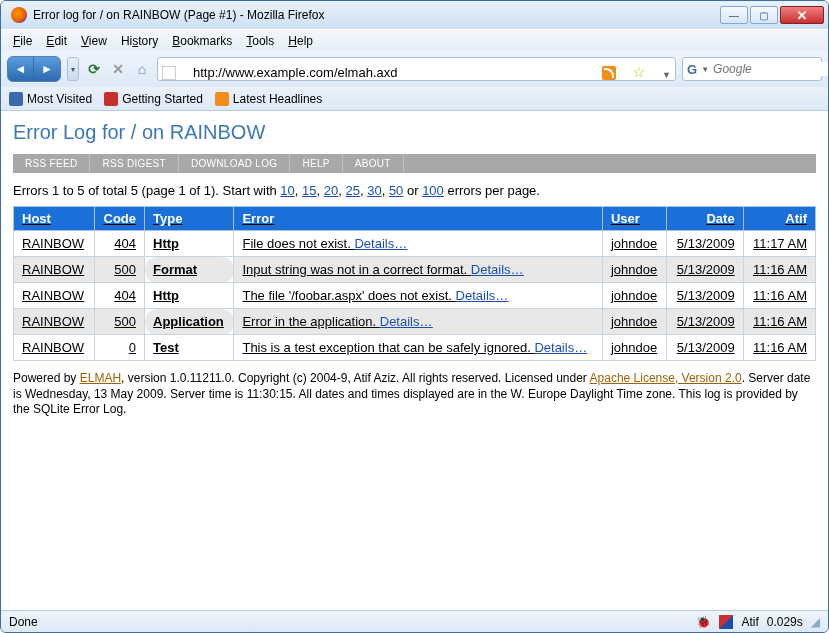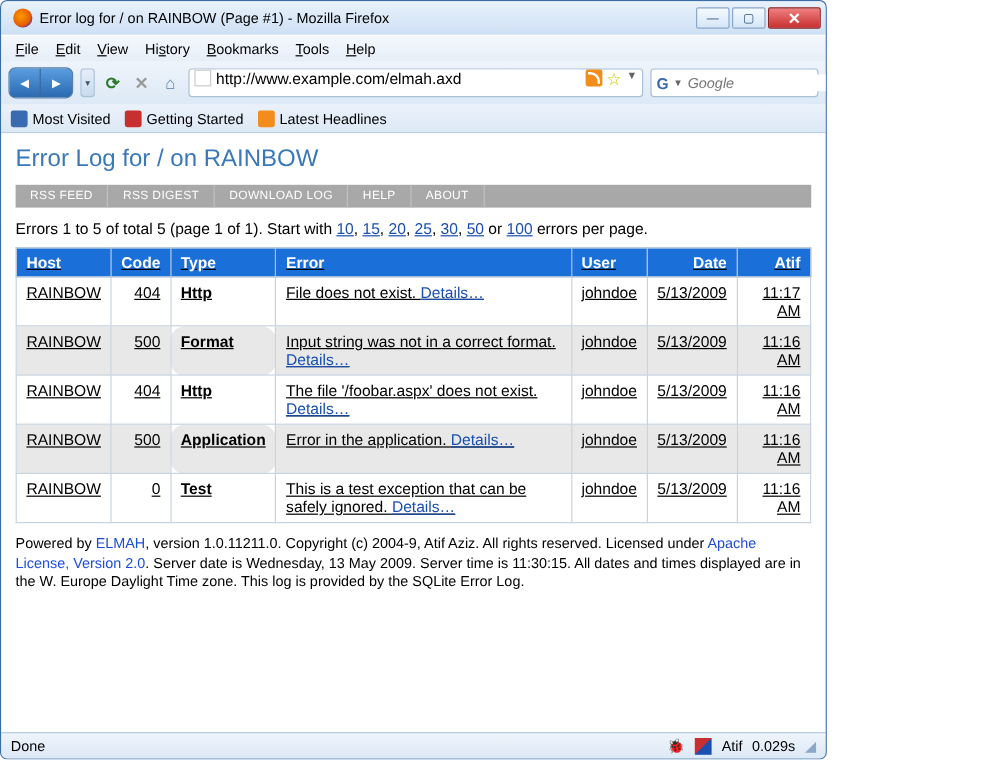--- a/index.html
+++ b/index.html
@@ -1,19 +1,19 @@
 <!DOCTYPE html>
 <html><head>
 <meta charset="utf-8">
 <style>
 * { box-sizing: border-box; margin: 0; padding: 0; }
 body { font-family: "Segoe UI", Tahoma, sans-serif; font-size: 12px; background: #fff; width: 829px; height: 633px; overflow: hidden; position: relative; }
 
 
-.window { border: 1px solid #3b6ea5; border-radius: 6px; width: 689px; height: 633px; background: linear-gradient(#e8f1fb, #d6e6f7); display: flex; flex-direction: column; overflow: hidden; }
+.window { border: 1px solid #3b6ea5; border-radius: 6px; width: 829px; height: 633px; background: linear-gradient(#e8f1fb, #d6e6f7); display: flex; flex-direction: column; overflow: hidden; }
 .titlebar { height: 28px; display: flex; align-items: center; padding: 0 4px; background: linear-gradient(#e9f2fb, #cde0f4); }
 .titlebar .ff-icon { width: 16px; height: 16px; margin: 0 6px; background: radial-gradient(circle at 40% 40%, #ff9a00, #e55b00 60%, #6a2e96 75%); border-radius: 50%; }
 .titlebar .title { flex: 1; font-size: 12px; color: #000; }
 .winbtns { display: flex; gap: 2px; }
 .winbtn { width: 28px; height: 18px; border: 1px solid #8aa8c8; border-radius: 2px; background: linear-gradient(#f5faff, #d6e6f7); display: flex; align-items: center; justify-content: center; font-size: 10px; color: #2a4e78; cursor: pointer; }
 .winbtn.close { width: 44px; background: linear-gradient(#f08080, #c83030); border-color: #8a2020; color: #fff; font-weight: bold; font-size: 13px; }
 
 
 .menubar { height: 22px; display: flex; align-items: center; padding: 0 6px; gap: 2px; background: linear-gradient(#f4f8fd, #e6eef8); border-top: 1px solid #fff; }
 .menubar span { padding: 2px 6px; cursor: pointer; }
@@ -22,21 +22,21 @@
 
 .navbar { height: 36px; display: flex; align-items: center; padding: 0 6px; gap: 6px; background: linear-gradient(#eef4fb, #dde9f6); }
 .navbtns { display: flex; border: 1px solid #5a7fa8; border-radius: 6px; overflow: hidden; background: linear-gradient(#5a9de0, #2a6ab0); }
 .navbtns .nb { width: 26px; height: 24px; display: flex; align-items: center; justify-content: center; color: #fff; cursor: pointer; }
 .navbtns .nb:first-child { border-right: 1px solid #3a6a9a; }
 .drop { width: 12px; height: 24px; background: linear-gradient(#e6eef8, #c8dbef); border: 1px solid #a8c0d8; border-radius: 3px; display: flex; align-items: center; justify-content: center; font-size: 8px; color: #456; cursor: pointer; }
 .tbicon { width: 18px; height: 18px; cursor: pointer; display: flex; align-items: center; justify-content: center; font-size: 14px; }
 .reload { color: #2a7a2a; font-weight: bold; }
 .stop { color: #999; font-weight: bold; }
 .home { color: #5a7fa8; }
-.urlbar { flex: 1; height: 24px; border: 1px solid #a8c0d8; border-radius: 3px; background: #fff; display: flex; align-items: flex-start; padding: 0 4px; gap: 4px; }
+.urlbar { flex: 1; height: 24px; border: 1px solid #a8c0d8; border-radius: 3px; background: #fff; display: flex; align-items: flex-end; padding: 0 4px; gap: 17px; }
 .urlbar .pageicon { width: 14px; height: 14px; border: 1px solid #ccc; background: #fff; }
 .urlbar input { flex: 1; border: none; outline: none; font-size: 13px; font-family: inherit; }
 .urlbar .rss { width: 14px; height: 14px; background: #f28c1a; border-radius: 2px; display: flex; align-items: center; justify-content: center; }
 .urlbar .rss:before { content: ""; width: 8px; height: 8px; border: 2px solid #fff; border-left: none; border-bottom: none; border-radius: 0 8px 0 0; }
 .star { color: #c8c800; font-size: 14px; }
 .searchbar { width: 140px; height: 24px; border: 1px solid #a8c0d8; border-radius: 3px; background: #fff; display: flex; align-items: center; padding: 0 4px; gap: 4px; }
 .searchbar .g { font-weight: bold; color: #3a6ab0; font-size: 13px; }
 .searchbar input { flex: 1; border: none; outline: none; font-size: 12px; color: #999; font-style: italic; }
 
 
@@ -64,21 +64,21 @@
 table.errs { width: 100%; border-collapse: collapse; font-size: 13px; text-decoration: underline; }
 table.errs th { background: #1a6fd8; color: #fff; text-align: left; padding: 4px 8px; font-weight: bold; border: 1px solid #a8c0d8; }
 table.errs th.r { text-align: right; }
 table.errs td { padding: 5px 8px; border: 1px solid #c8d4e0; vertical-align: top; }
 table.errs tr.odd td { background: #e8e8e8; }
 table.errs td.bold { font-weight: bold; border-radius: 12px; }
 table.errs td.r { text-align: right; }
 table.errs a { color: #1a4fb0; text-decoration: underline; cursor: pointer; }
 
 .footer { font-size: 12px; margin-top: 10px; line-height: 1.3; }
-.footer a { color: #1d4ed8; cursor: pointer; }
+.footer a { color: #a16207; text-decoration: underline; cursor: pointer; }
 
 
 .statusbar { height: 22px; background: linear-gradient(#eef4fb, #dde9f6); border-top: 1px solid #b8cde2; display: flex; align-items: center; padding: 0 8px; font-size: 12px; gap: 8px; }
 .statusbar .sp { flex: 1; }
 .statusbar .sicon { width: 14px; height: 14px; }
 .ysicon { background: linear-gradient(135deg, #c83030 50%, #1a4fb0 50%); }
 </style>
 </head>
 <body>
 

